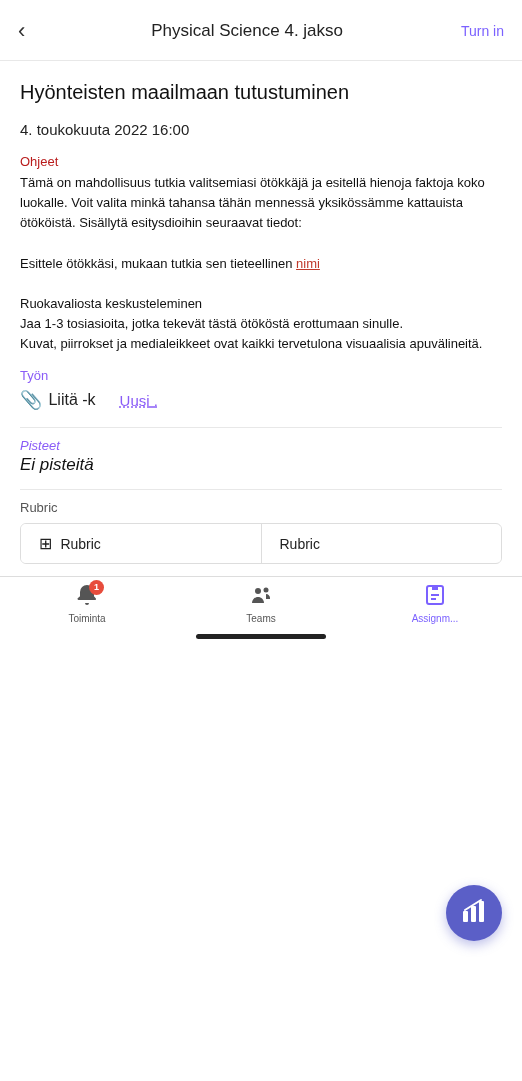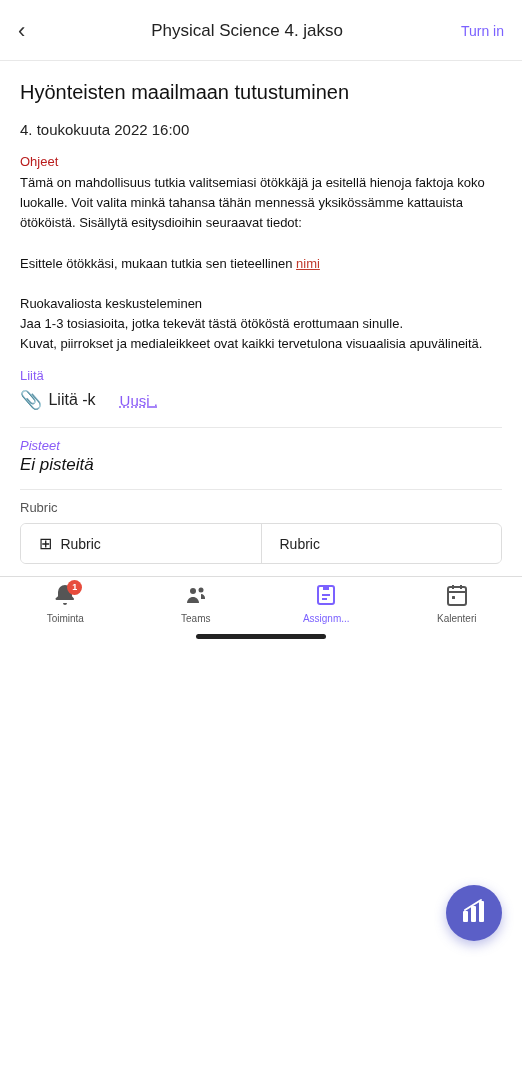--- a/index.html
+++ b/index.html
@@ -263,21 +263,21 @@
     <br>
     <br>
     <span>Ruokavaliosta keskusteleminen</span>
     <br>
     <span>Jaa 1-3 tosiasioita, jotka tekevät tästä ötököstä erottumaan sinulle.</span>
     <br>
     <span>Kuvat, piirrokset ja medialeikkeet ovat kaikki tervetulona visuaalisia apuvälineitä.</span>
   </div>
 
   <div class="work-section">
-    <div class="work-label">Liitä</div>
+    <div class="work-label">Työn</div>
     <div class="work-actions">
       <div class="attach-btn">
         <span class="attach-icon">📎</span>
         <span>Liitä -k</span>
       </div>
       <div class="new-btn">
         <span>Uusi</span>
         <span>.</span>
       </div>
     </div>
@@ -348,29 +348,17 @@
         <svg class="nav-icon-svg" viewBox="0 0 24 24">
           <rect x="4" y="3" width="16" height="18" rx="2" fill="none" stroke="#7B61FF" stroke-width="2"></rect>
           <path d="M9 3h6v4H9z" fill="#7B61FF"></path>
           <line x1="8" y1="12" x2="16" y2="12" stroke="#7B61FF" stroke-width="2"></line>
           <line x1="8" y1="16" x2="13" y2="16" stroke="#7B61FF" stroke-width="2"></line>
         </svg>
       </div>
       <span class="nav-label" style="color:#7B61FF;">Assignm...</span>
     </div>
 
-    <div class="nav-item">
-      <div class="nav-icon-wrap">
-        <svg class="nav-icon-svg" viewBox="0 0 24 24">
-          <rect x="3" y="4" width="18" height="18" rx="2" fill="none" stroke="#555" stroke-width="2"></rect>
-          <line x1="3" y1="9" x2="21" y2="9" stroke="#555" stroke-width="2"></line>
-          <line x1="8" y1="2" x2="8" y2="6" stroke="#555" stroke-width="2"></line>
-          <line x1="16" y1="2" x2="16" y2="6" stroke="#555" stroke-width="2"></line>
-          <rect x="7" y="13" width="3" height="3" rx="0.5" fill="#555"></rect>
-        </svg>
-      </div>
-      <span class="nav-label">Kalenteri</span>
-    </div>
 
 
   </div>
   <div class="home-indicator"></div>
 </div>
 
 </body></html>

